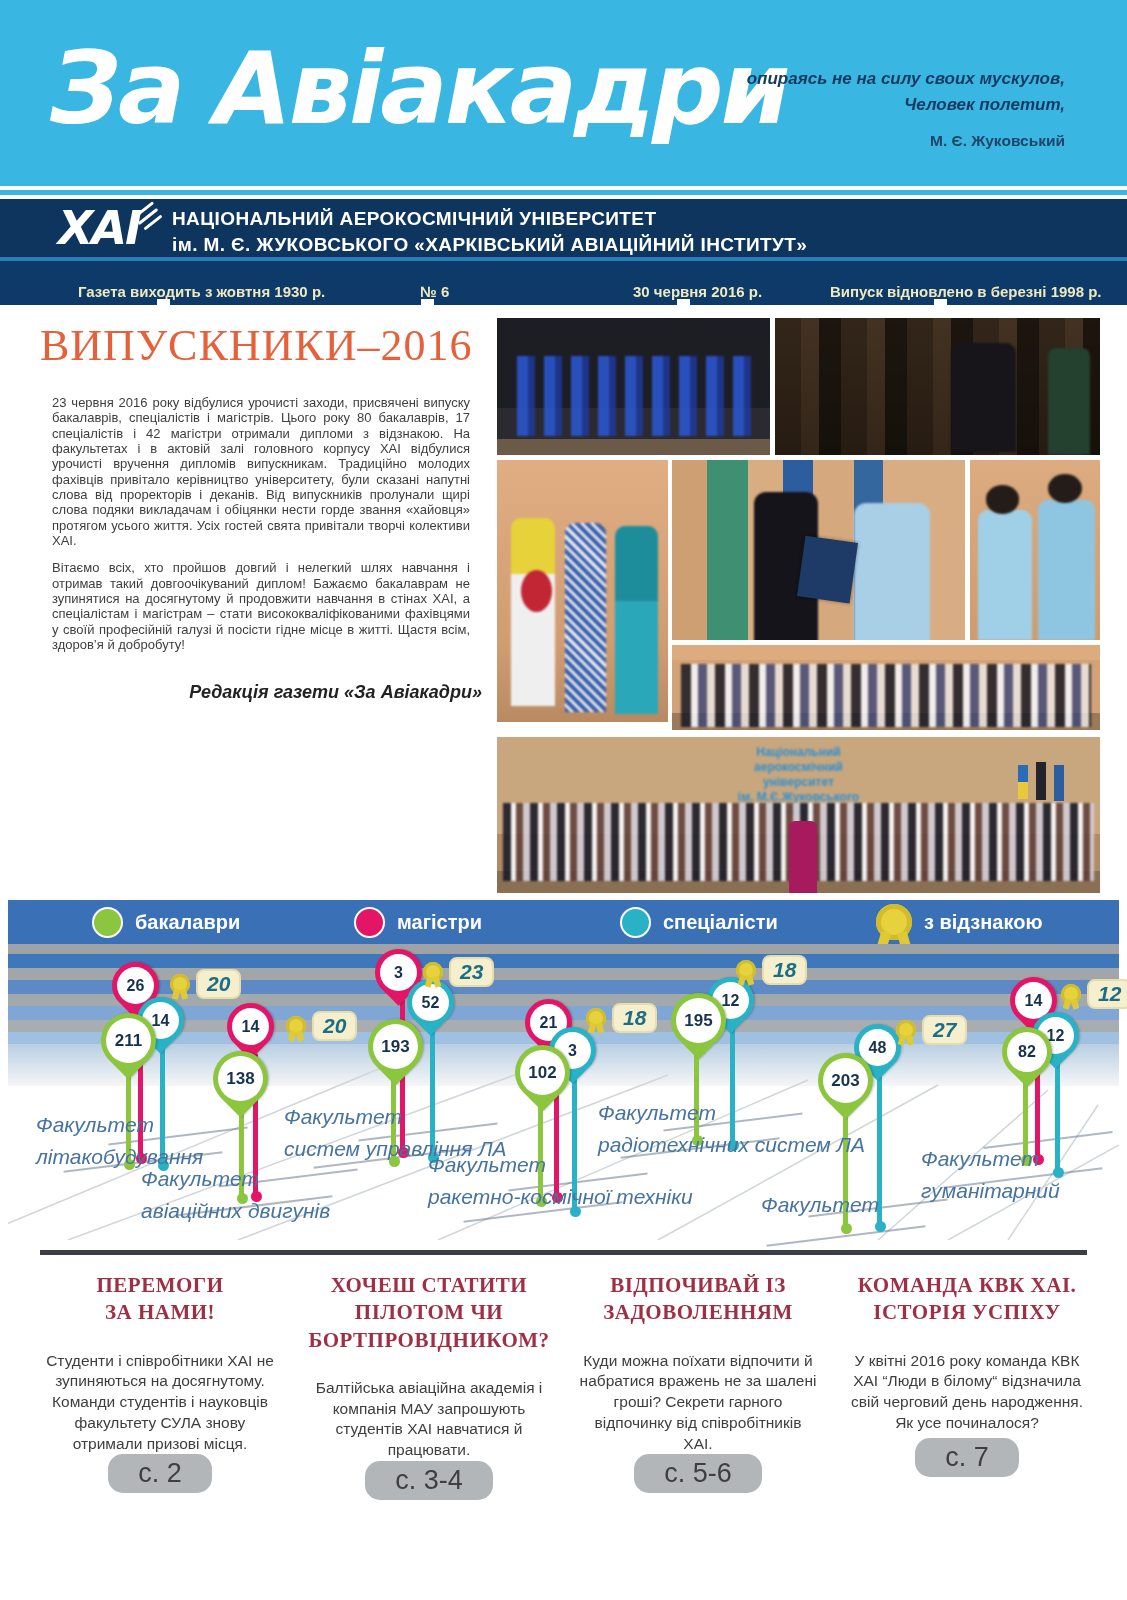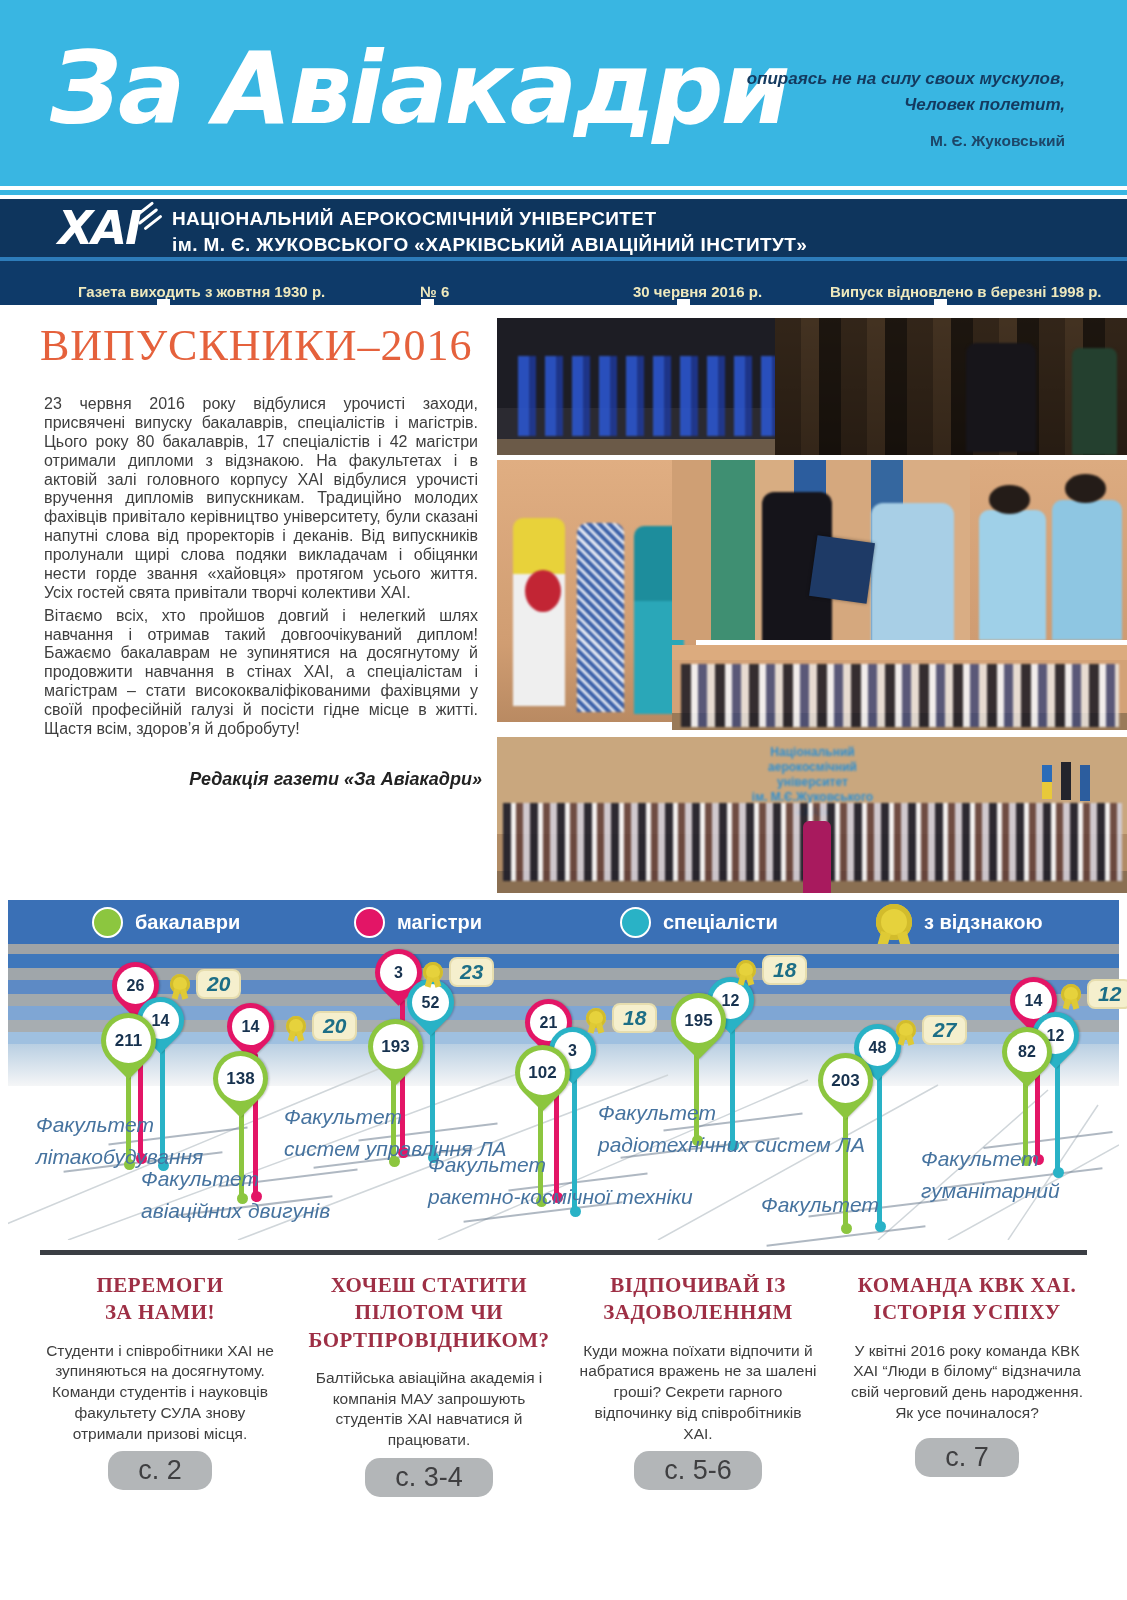--- a/index.html
+++ b/index.html
@@ -34,27 +34,27 @@
   
   #infobar{left:0;top:261px;width:1127px;height:44px;background:#0e3a69;}
   .info-item{position:absolute;top:0;height:60px;display:flex;align-items:center;
       color:#efe9bd;font-weight:bold;font-size:15px;}
   .tick{position:absolute;top:38px;width:13px;height:12px;background:#ffffff;}
 
   
   #article{left:40px;top:320px;width:442px;}
   #article h1{margin:0 0 24px 0;font-family:"Liberation Serif",serif;font-weight:normal;
       font-size:44px;color:#e5613c;letter-spacing:1px;}
-  #article p{margin:4px;font-size:16px;line-height:1.18;text-align:justify;color:#3e3e3e;}
+  #article p{margin:12px;font-size:13px;line-height:1.18;text-align:justify;color:#3e3e3e;}
   #byline{margin-top:30px;text-align:right;font-weight:bold;font-style:italic;
       font-size:18px;color:#222;}
 
   
   #collage{left:497px;top:318px;width:603px;height:575px;}
-  .photo{position:absolute;overflow:hidden;padding-left:28px;}
+  .photo{position:absolute;overflow:hidden;}
   .ph1{left:0;top:0;width:273px;height:137px;
       background:linear-gradient(180deg,#1d1d24 0 66%,#2b2a31 66% 88%,#6b5a48 88%);}
   .ph1 .band{position:absolute;left:4%;top:28%;width:92%;height:58%;
       background:repeating-linear-gradient(90deg,rgba(40,70,200,0) 0 9px,rgba(44,86,205,.9) 9px 20px,rgba(30,60,170,.75) 20px 27px);
       filter:blur(1px);}
   .ph2{left:278px;top:0;width:325px;height:137px;
       background:linear-gradient(180deg,#7a6a57,#5d4f40),
                  repeating-linear-gradient(90deg,#6a5a49 0 26px,#8d7962 26px 44px,#3c342c 44px 66px);
       background-blend-mode:multiply;}
   .ph2 .fig-dark{position:absolute;left:54%;top:18%;width:20%;height:80%;background:#17151a;border-radius:10px 10px 0 0;filter:blur(1px);}
@@ -133,25 +133,25 @@
   .mbadge{background:#f5efcd;border:2px solid #e6ddae;border-radius:8px;padding:1px 9px;
       font-weight:bold;font-style:italic;color:#1c6e86;font-size:21px;}
 
   .fac-label{position:absolute;color:#46739f;font-size:21px;line-height:1.5;font-style:italic;z-index:7;white-space:nowrap;}
   .fac-label span{display:block;}
   .gline{position:absolute;height:2px;background:#5f7186;opacity:.5;z-index:1;}
 
   
   #divider{left:40px;top:1250px;width:1047px;height:5px;background:#3b3e44;}
   #teasers{left:40px;top:1272px;width:1047px;height:205px;display:flex;justify-content:space-between;}
-  .teaser{width:240px;display:flex;flex-direction:column;align-items:center;text-align:center;gap:7px;}
+  .teaser{width:240px;display:flex;flex-direction:column;align-items:center;text-align:center;}
   .t-head{font-family:"Liberation Serif",serif;font-weight:bold;color:#9e2f45;
       font-size:21px;line-height:1.3;letter-spacing:.5px;}
   .t-head span{display:block;}
-  .t-body{margin-top:7px;font-size:15.5px;line-height:1.34;color:#3e3e3e;}
+  .t-body{margin-top:24px;font-size:15.5px;line-height:1.34;color:#3e3e3e;}
   .t-page{margin-top:auto;background:#b3b6b8;border-radius:15px;padding:4px 30px;
       font-size:27px;color:#3f3f41;}
 </style>
 </head>
 <body>
 
 <div class="abs" id="masthead">
   <div id="masthead-title">За Авіакадри</div>
   <div id="quote">
     <span style="display:block">опираясь не на силу своих мускулов,</span>

